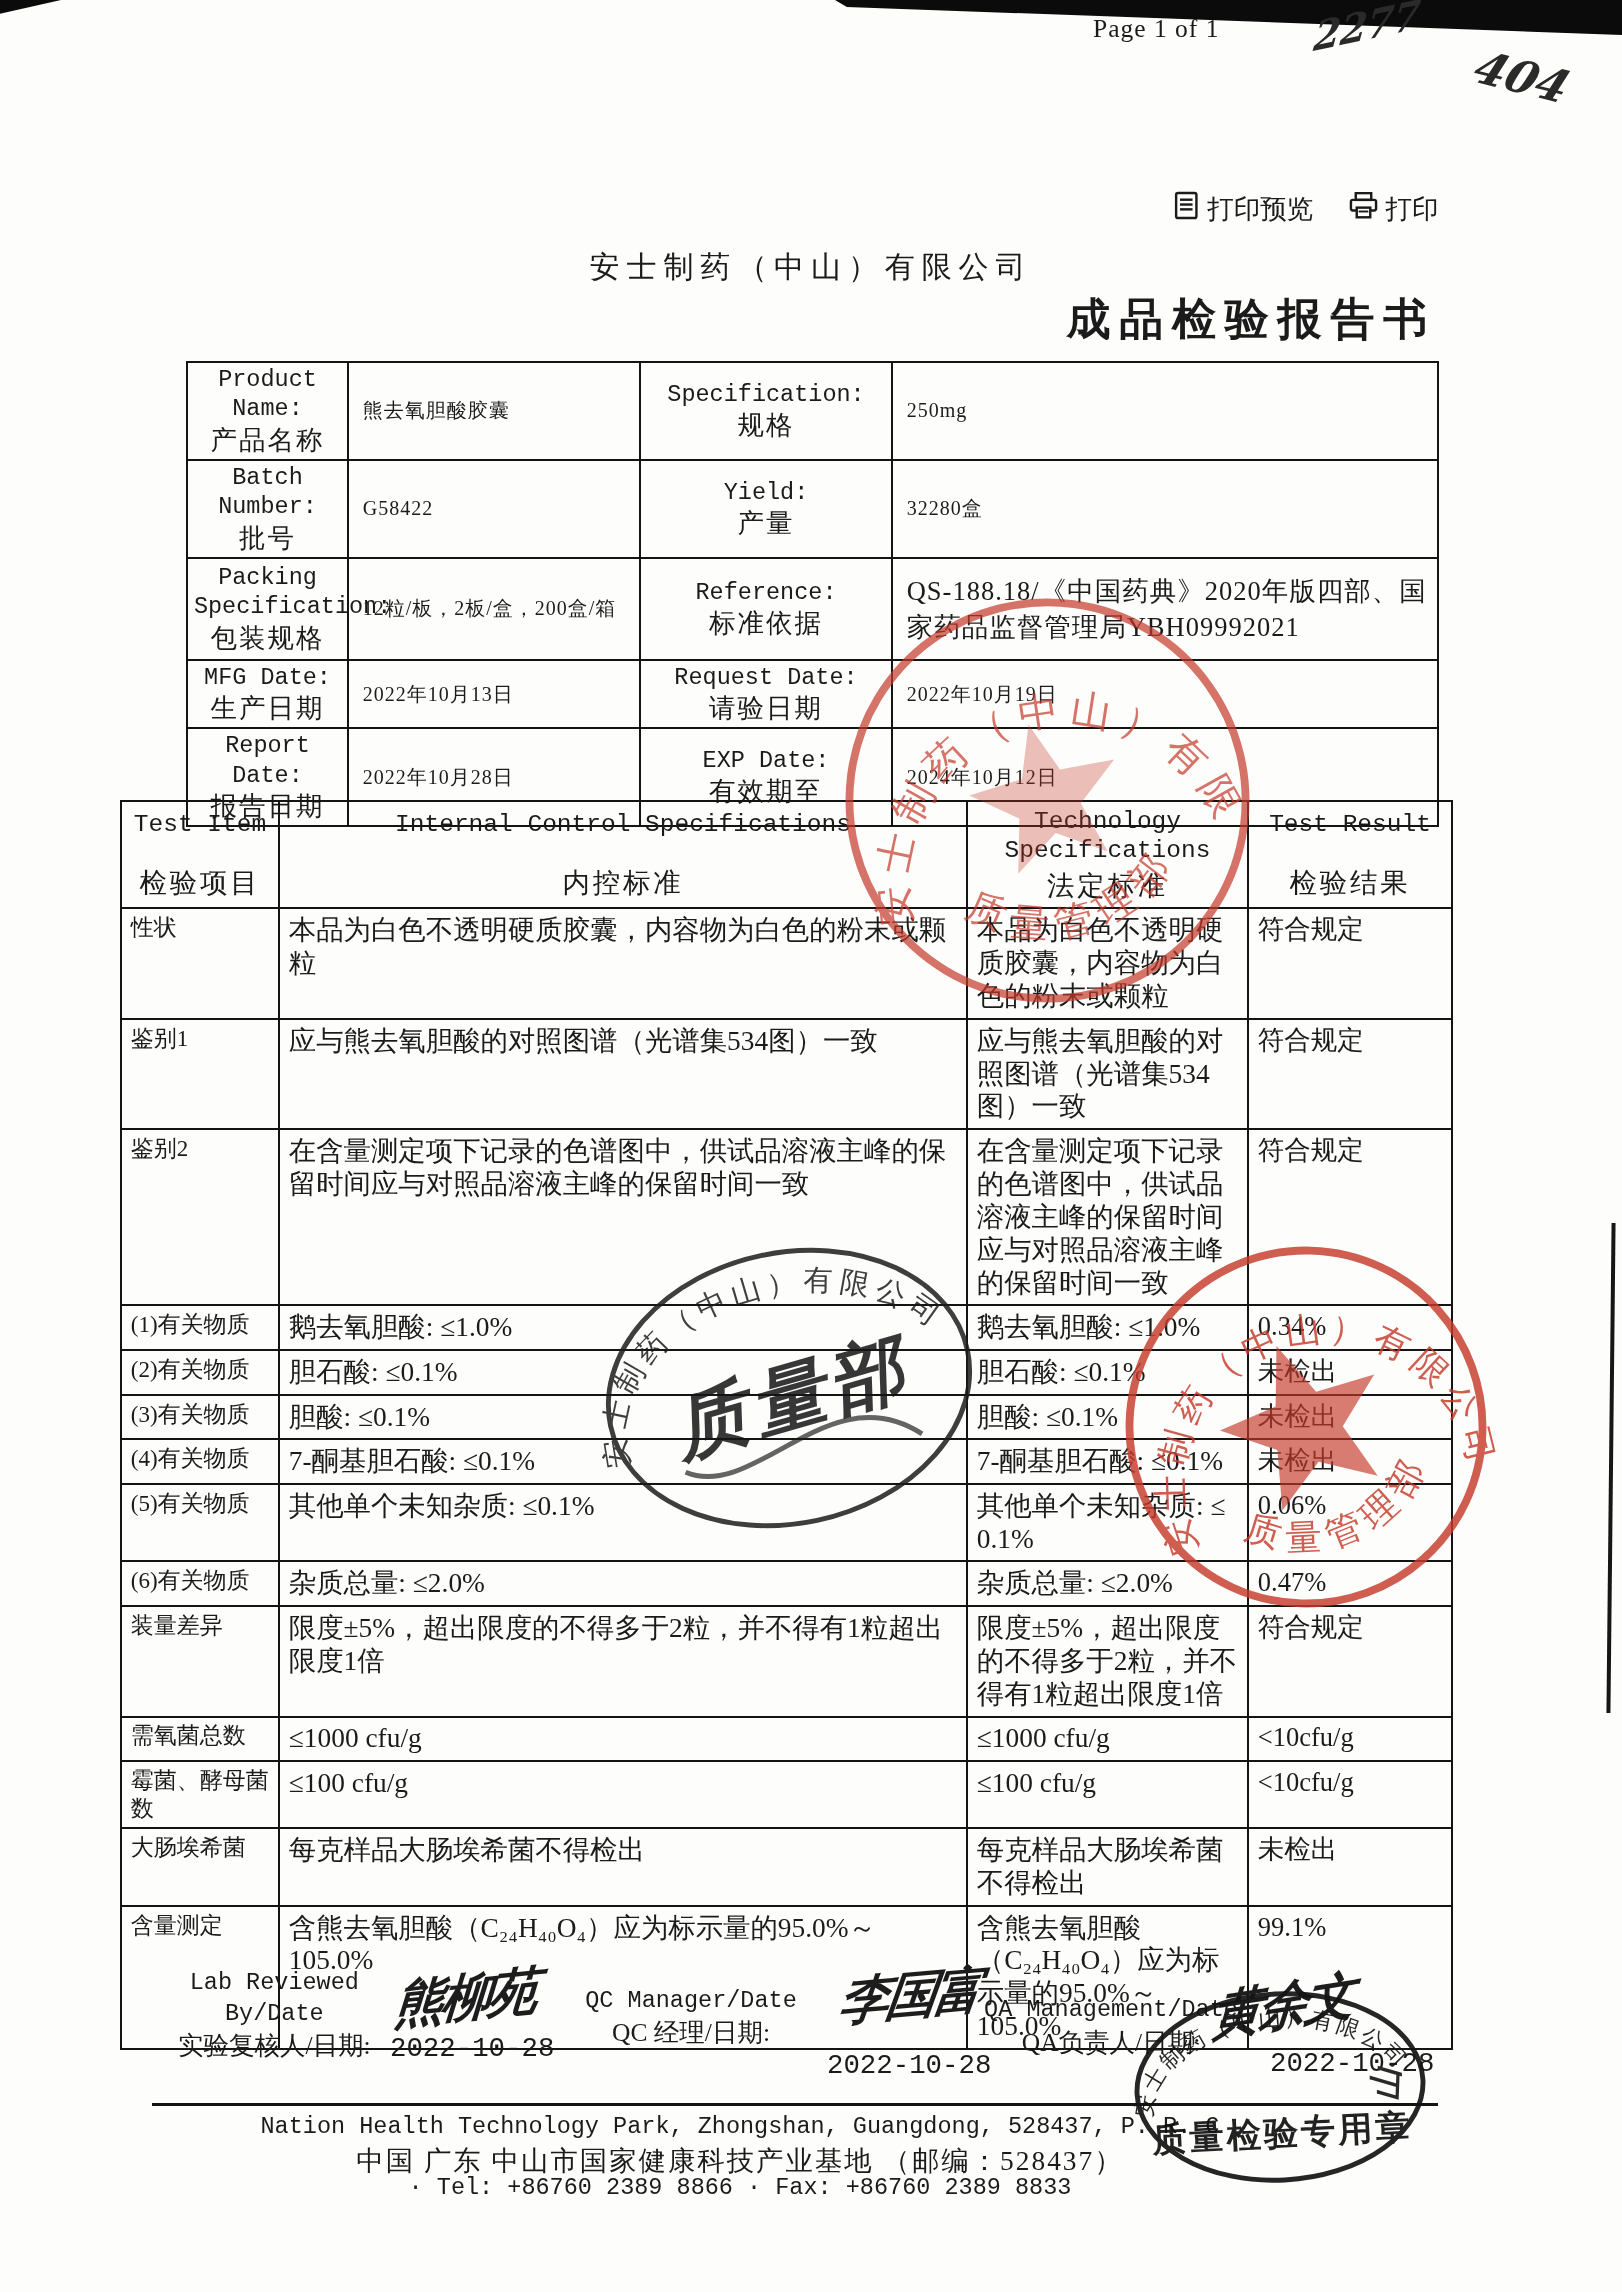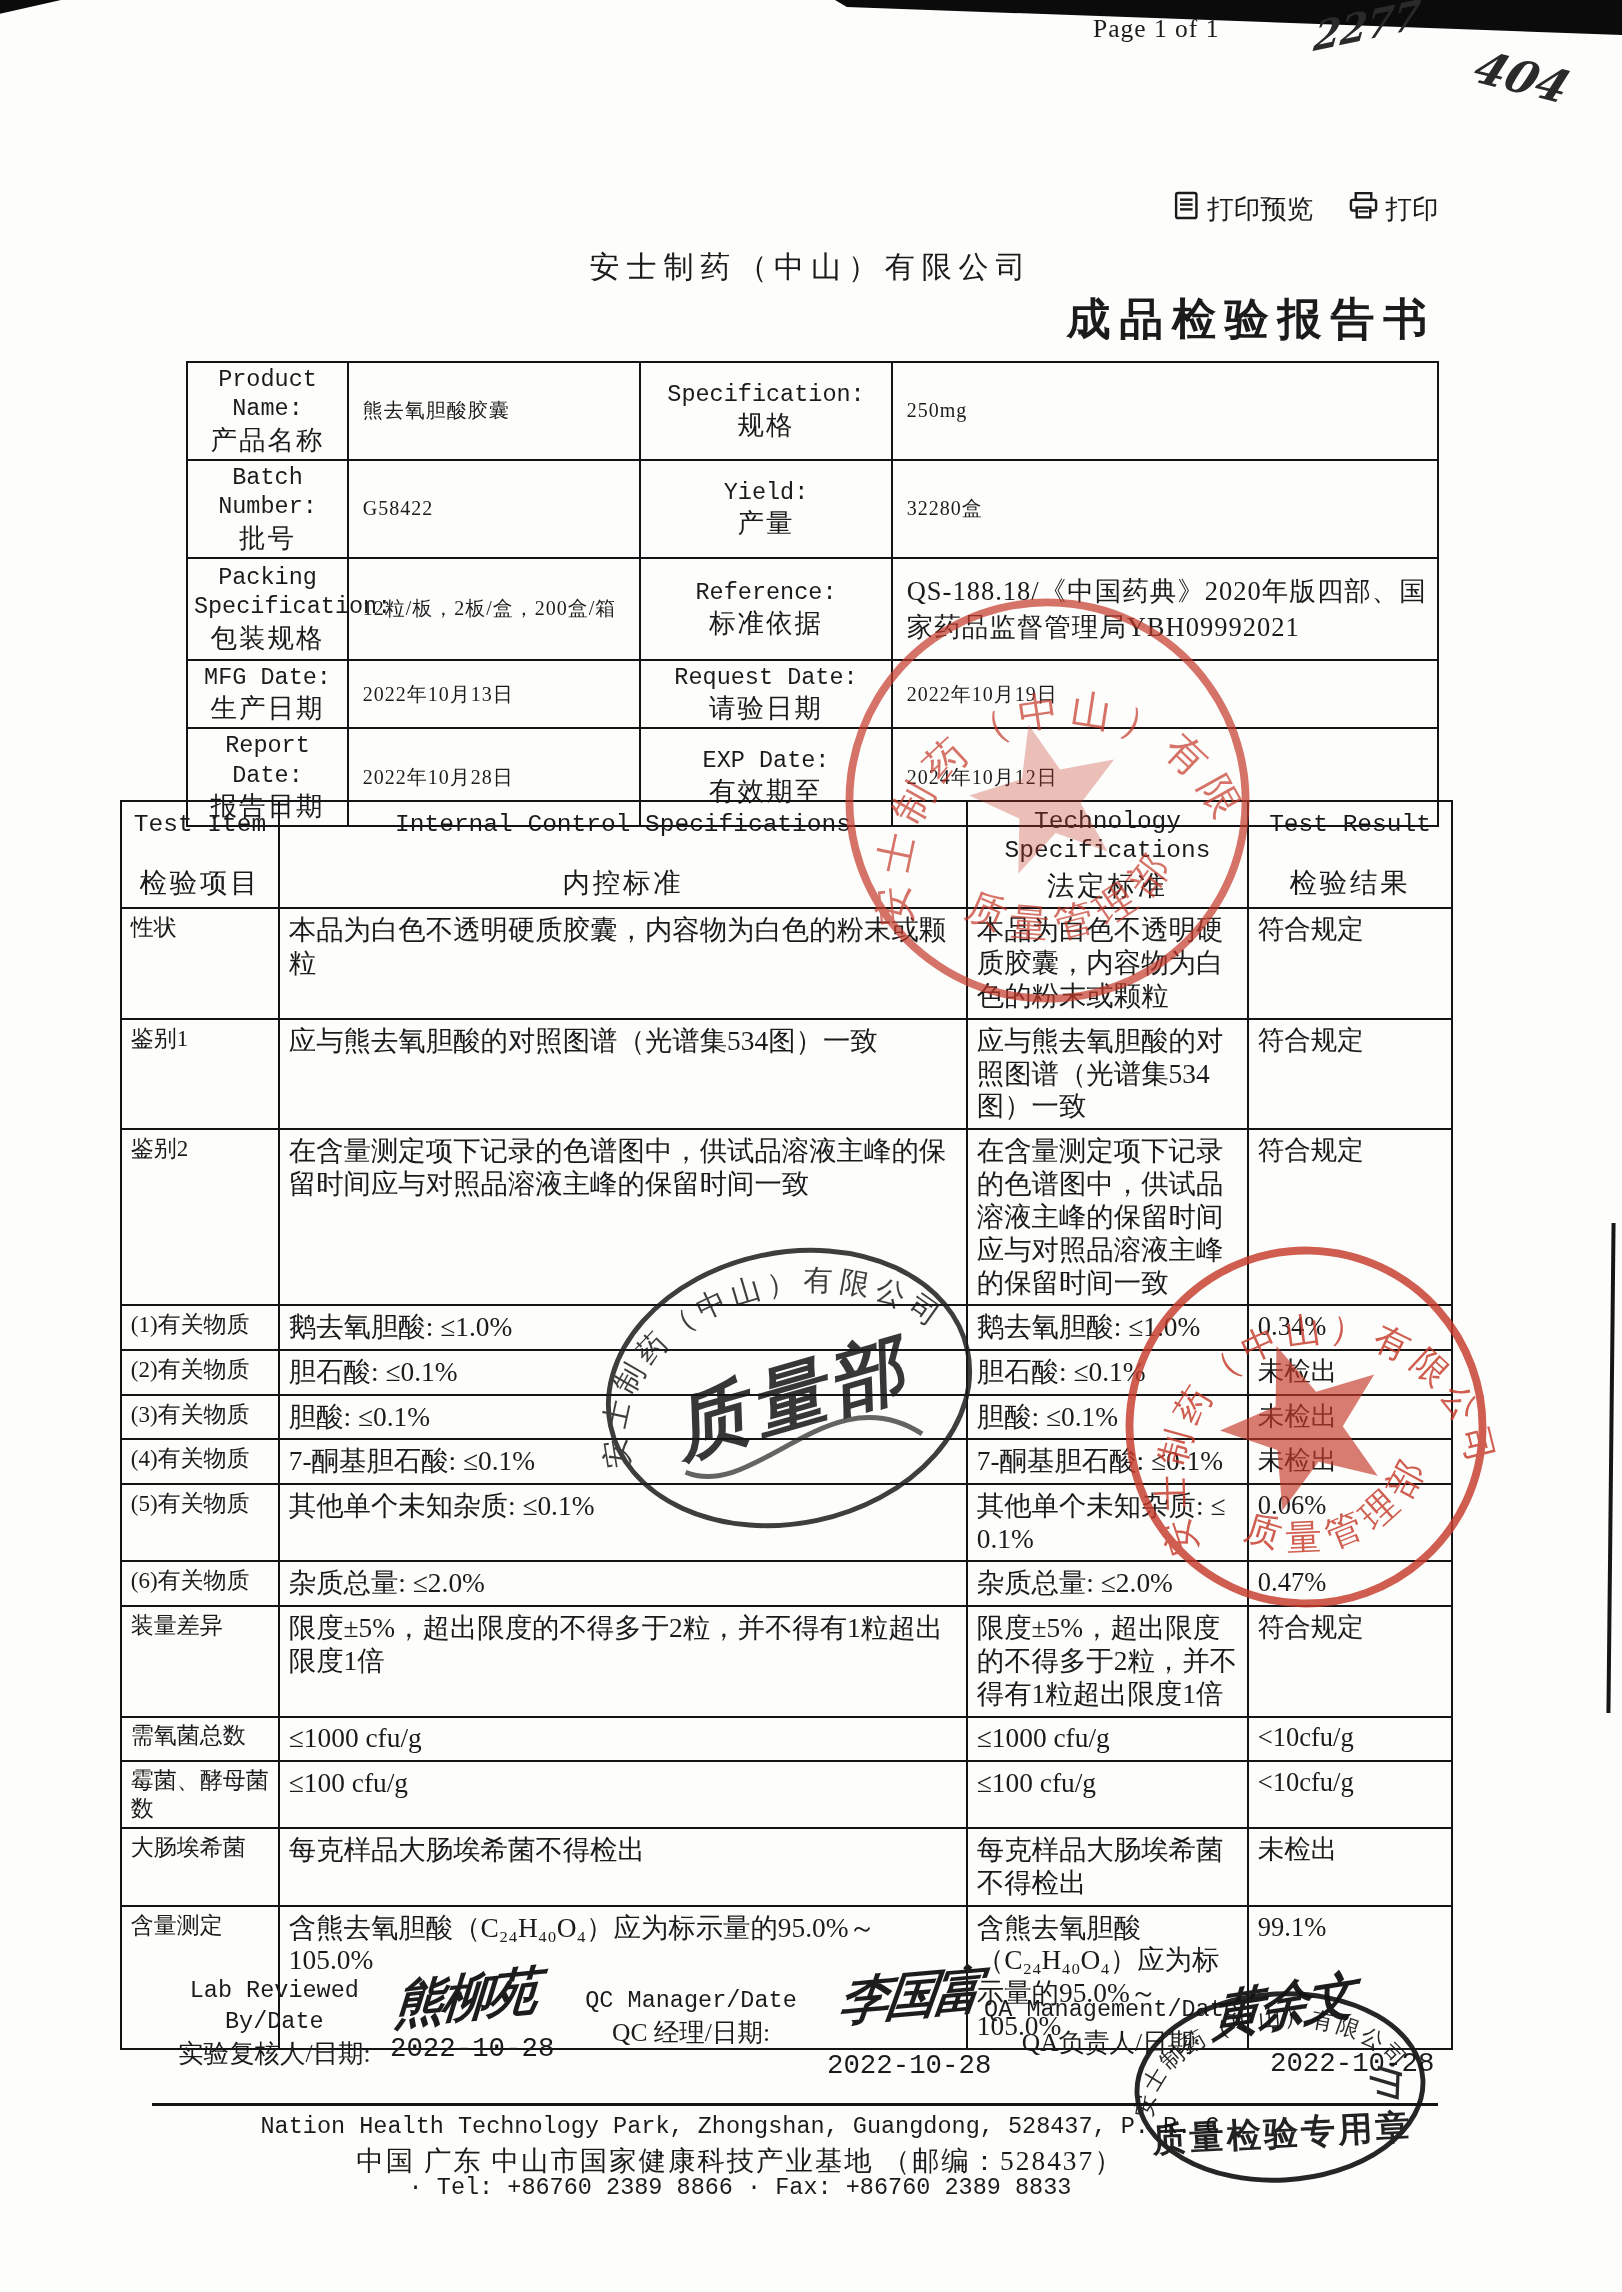--- a/index.html
+++ b/index.html
@@ -288,21 +288,21 @@
       <td class="cell-item">含量测定</td>
       <td class="cell-internal">含熊去氧胆酸（C₂₄H₄₀O₄）应为标示量的95.0%～105.0%</td>
       <td class="cell-statutory">含熊去氧胆酸（C₂₄H₄₀O₄）应为标示量的95.0%～105.0%</td>
       <td class="cell-result">99.1%</td>
     </tr>
 
   </tbody>
     </table>
 
   <div class="abs sig-zone">
-    <div class="sig-label" style="left:9.8px;top:8px;width:235px">
+    <div class="sig-label" style="left:9.8px;top:0;width:235px">
       <span class="en">Lab Reviewed</span>
       <span class="en">By/Date</span>
       <span class="zh">实验复核人/日期:</span>
     </div>
     <div class="signature" style="left:247px;top:-3.9px;transform:rotate(-6deg) skewX(-10deg)">熊柳苑</div>
     <div class="sig-date" style="left:243px;top:65px">2022-10-28</div>
 
     <div class="sig-label" style="left:407px;top:17.6px;width:274px">
       <span class="en">QC Manager/Date</span>
       <span class="zh">QC 经理/日期:</span>

